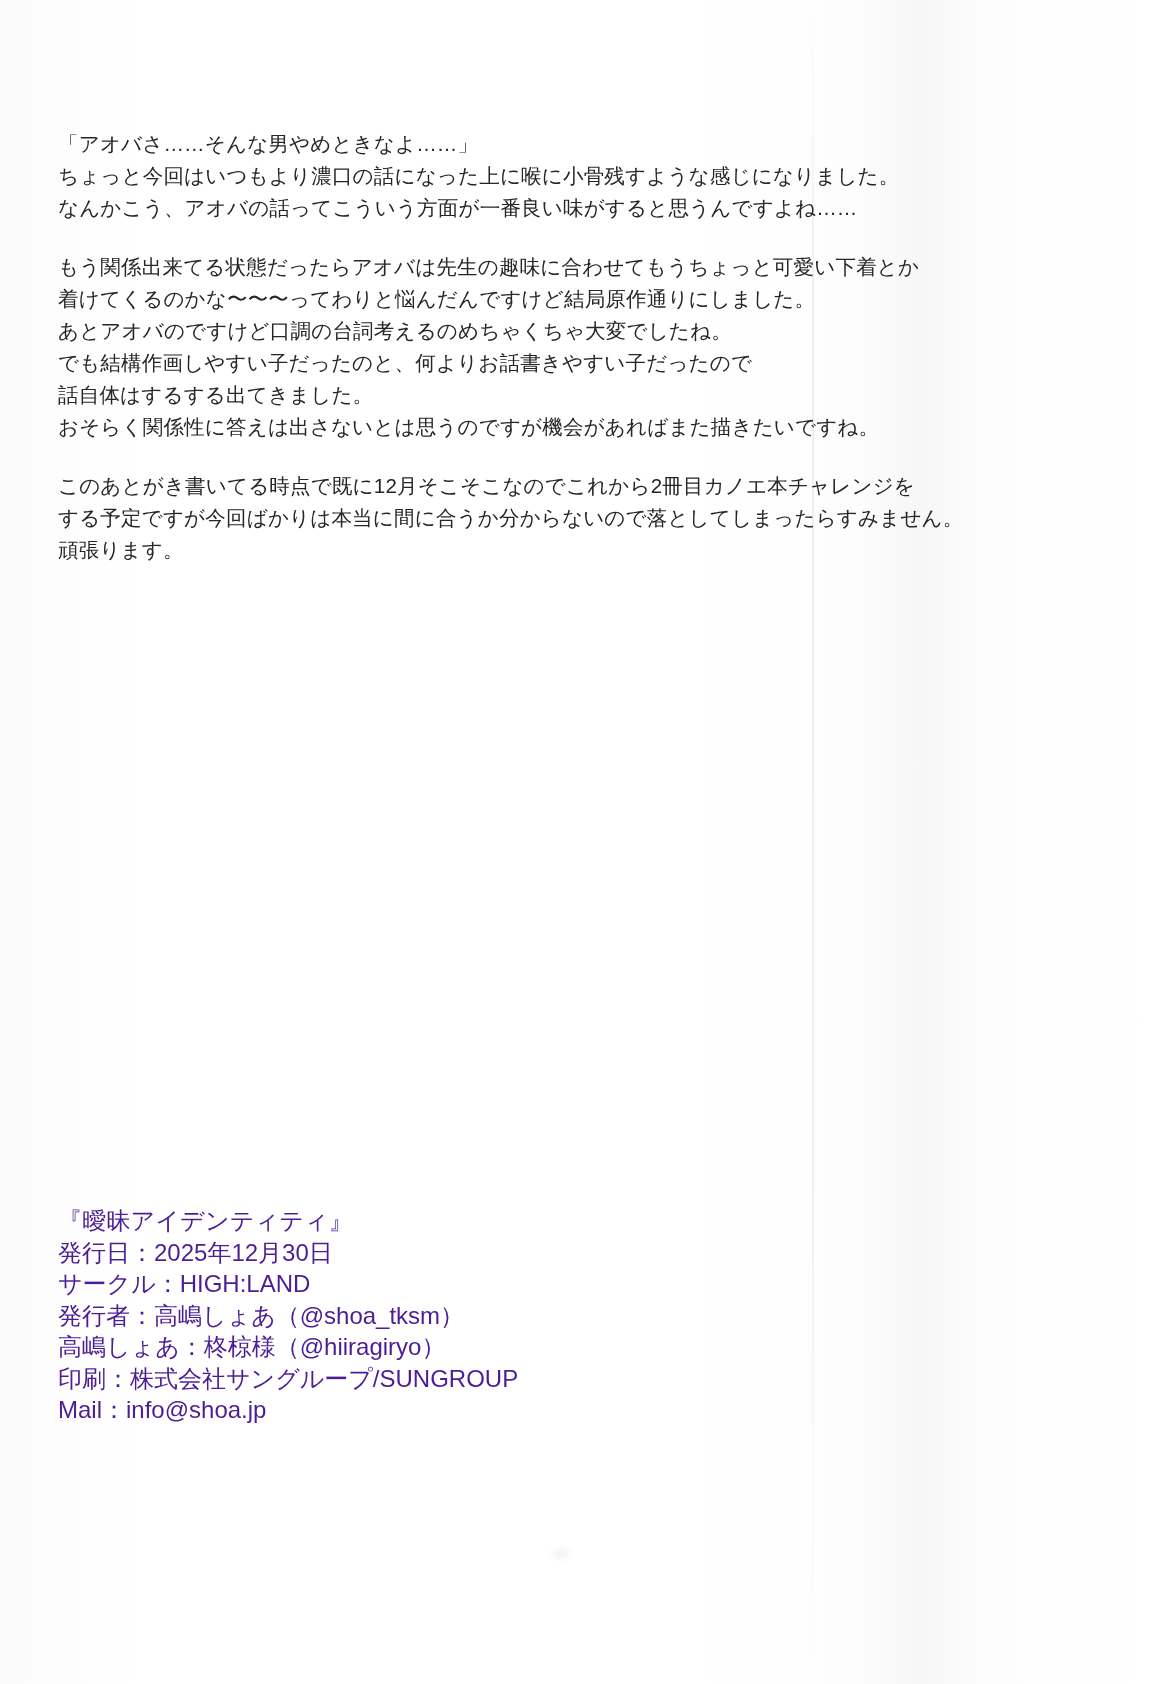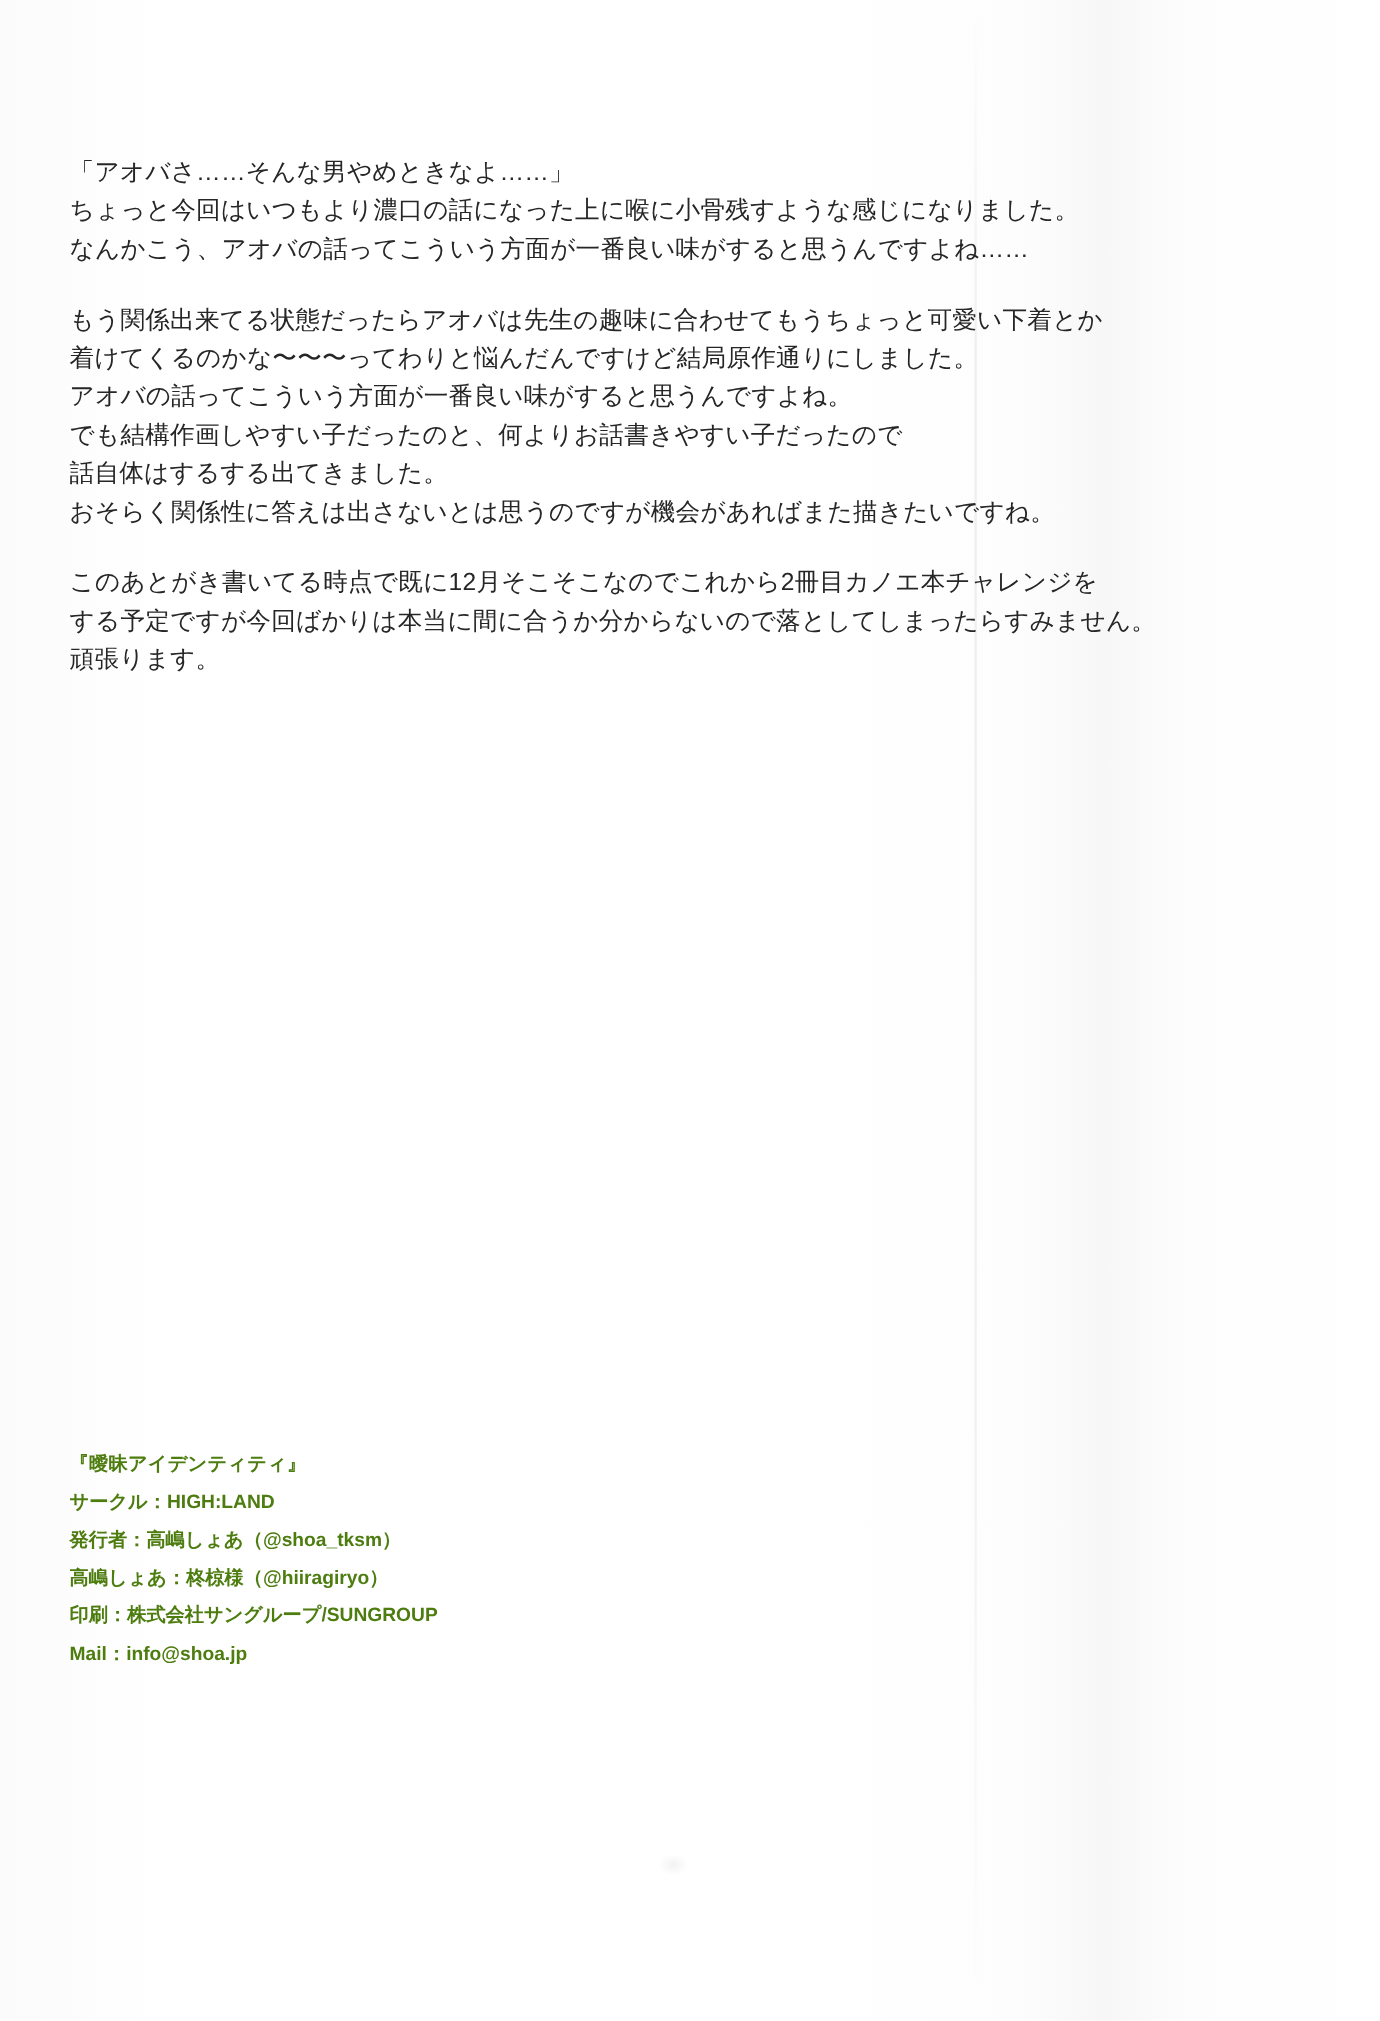--- a/index.html
+++ b/index.html
@@ -64,25 +64,24 @@
   }
   .para:last-child { margin-bottom: 0; }
 
   .colophon {
     position: absolute;
     left: 58px;
     top: 1205px;
     width: 900px;
   }
   .colophon-line {
-    font-size: 16px;
+    font-size: 24px;
     line-height: 31.5px;
-    color: #4d7c0f;
+    color: #4c1d95;
     white-space: pre-wrap;
-    font-weight: bold;
   }
   .colophon-line.title {
     letter-spacing: 0.2px;
   }
 
   
   .smudge {
     position: absolute;
     left: 548px;
     top: 1545px;
@@ -98,31 +97,32 @@
 <div class="fold-line"></div>
 
 <div class="content">
 
   <section class="afterword">
     <p class="para">「アオバさ……そんな男やめときなよ……」
 ちょっと今回はいつもより濃口の話になった上に喉に小骨残すような感じになりました。
 なんかこう、アオバの話ってこういう方面が一番良い味がすると思うんですよね……</p>
     <p class="para">もう関係出来てる状態だったらアオバは先生の趣味に合わせてもうちょっと可愛い下着とか
 着けてくるのかな〜〜〜ってわりと悩んだんですけど結局原作通りにしました。
-アオバの話ってこういう方面が一番良い味がすると思うんですよね。
+あとアオバのですけど口調の台詞考えるのめちゃくちゃ大変でしたね。
 でも結構作画しやすい子だったのと、何よりお話書きやすい子だったので
 話自体はするする出てきました。
 おそらく関係性に答えは出さないとは思うのですが機会があればまた描きたいですね。</p>
     <p class="para">このあとがき書いてる時点で既に12月そこそこなのでこれから2冊目カノエ本チャレンジを
 する予定ですが今回ばかりは本当に間に合うか分からないので落としてしまったらすみません。
 頑張ります。</p>
   </section>
 
   <section class="colophon">
     <div class="colophon-line title">『曖昧アイデンティティ』</div>
+    <div class="colophon-line">発行日：2025年12月30日</div>
     <div class="colophon-line">サークル：HIGH:LAND</div>
     <div class="colophon-line">発行者：高嶋しょあ（@shoa_tksm）</div>
     <div class="colophon-line">高嶋しょあ：柊椋様（@hiiragiryo）</div>
     <div class="colophon-line">印刷：株式会社サングループ/SUNGROUP</div>
     <div class="colophon-line">Mail：info@shoa.jp</div>
   </section>
 
   <div class="smudge"></div>
 
 </div>

